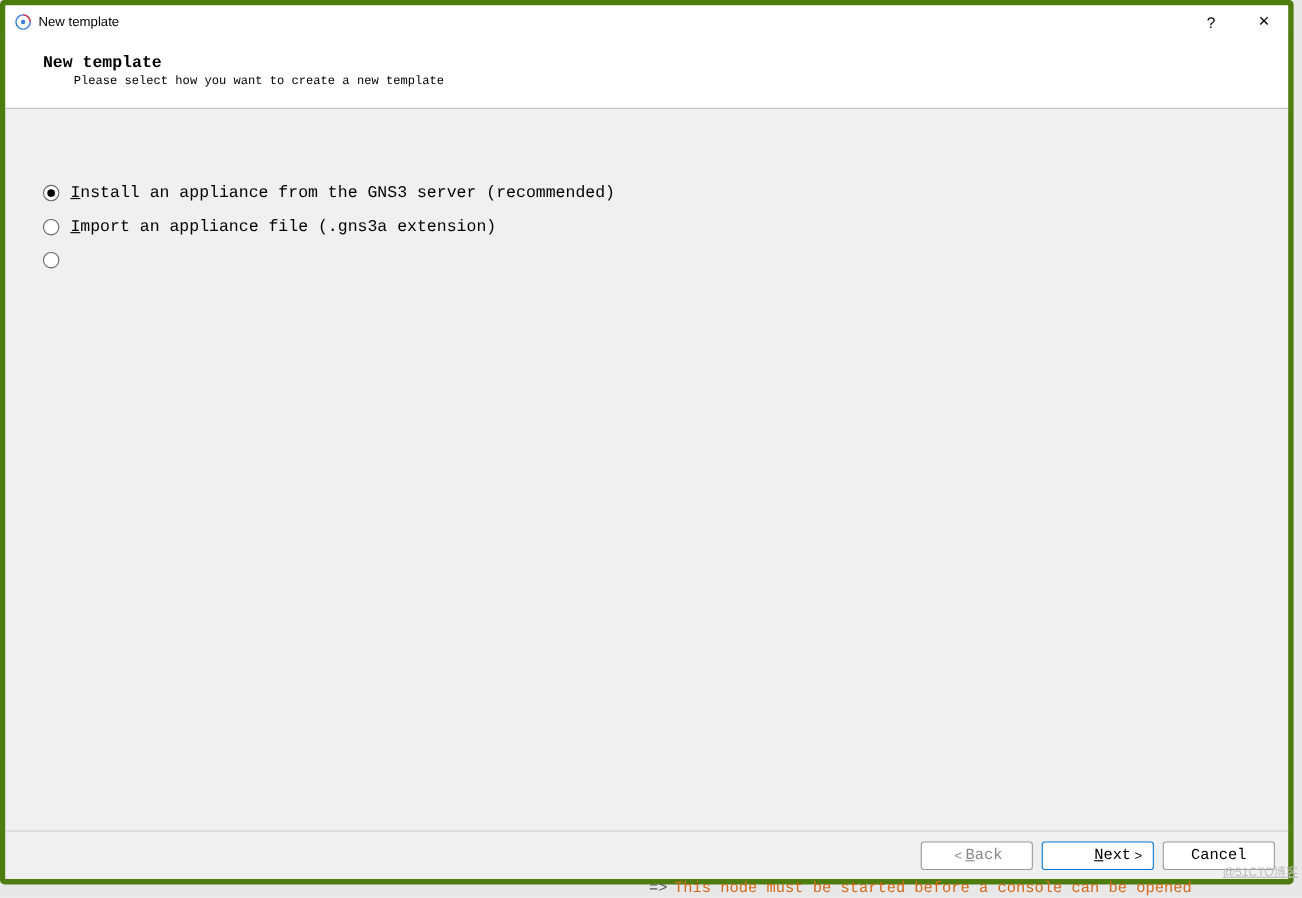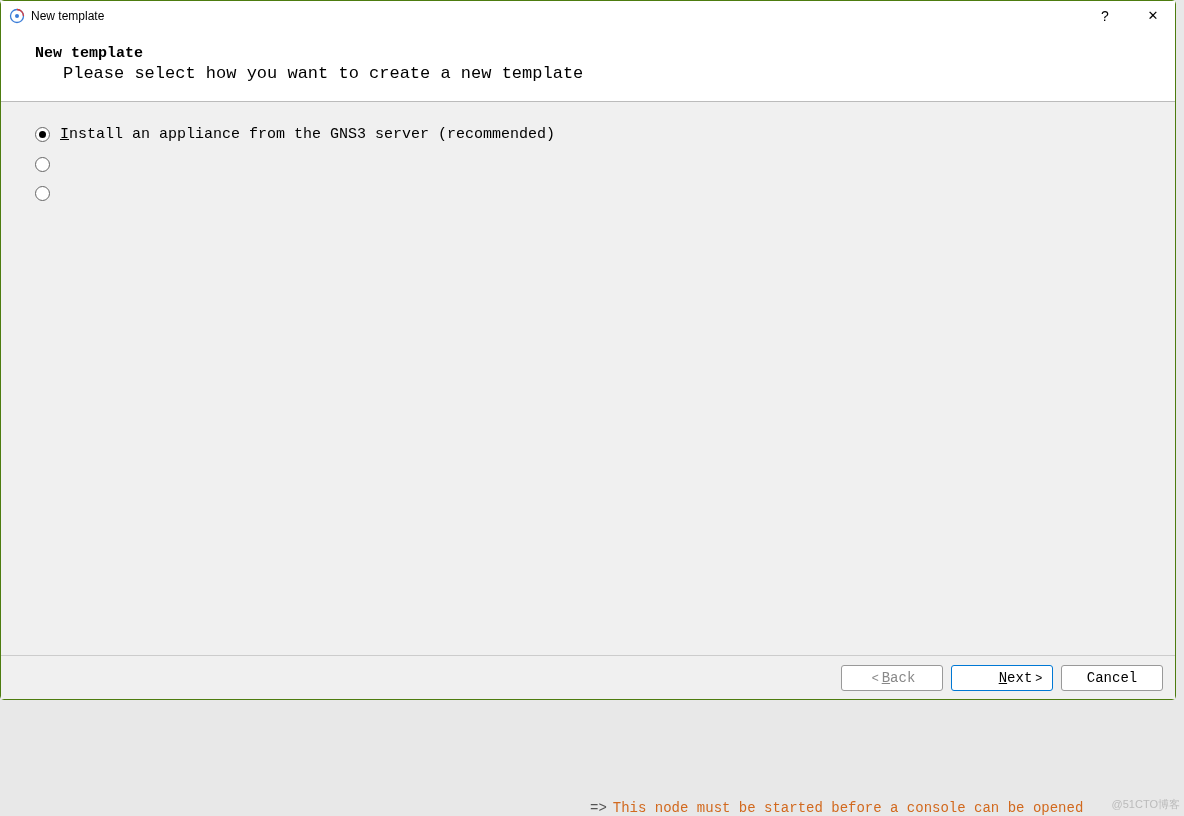--- a/index.html
+++ b/index.html
@@ -14,23 +14,23 @@
       height: 816px;
       background: #e8e8e8;
       position: relative;
       overflow: hidden;
     }
     .dialog {
       position: absolute;
       top: 0;
       left: 0;
       width: 1176px;
-      height: 700px;
-      background: #fff;
-      border: 1px solid #4d7c0f;
+      height: 804px;
+      background: #fff;
+      border: 5px solid #4d7c0f;
       border-radius: 4px;
       display: flex;
       flex-direction: column;
     }
     .titlebar {
       height: 30px;
       display: flex;
       align-items: center;
       padding: 0 8px;
       background: #fff;
@@ -76,33 +76,34 @@
     }
     .header-title {
       font-family: "Courier New", monospace;
       font-size: 15px;
       font-weight: bold;
       color: #000;
       margin-bottom: 2px;
     }
     .header-subtitle {
       font-family: "Courier New", monospace;
-      font-size: 17px;
+      font-size: 11px;
       color: #000;
       padding-left: 28px;
     }
     .content {
       flex: 1;
       background: #f0f0f0;
       padding: 24px 34px;
     }
     .radio-group {
       display: flex;
       flex-direction: column;
       gap: 14px;
+      margin-top: 44px;
     }
     .radio-option {
       display: flex;
       align-items: center;
       gap: 10px;
       cursor: pointer;
     }
     .radio-circle {
       width: 15px;
       height: 15px;
@@ -177,25 +178,26 @@
       font-size: 14px;
       color: #d2691e;
       white-space: nowrap;
     }
     .status-arrow {
       color: #555;
       margin-right: 6px;
     }
     .watermark {
       position: absolute;
-      bottom: 4px;
+      bottom: 16px;
       right: 4px;
       font-family: Arial, sans-serif;
       font-size: 11px;
       color: #bbb;
+      text-decoration: underline;
     }
   </style>
 </head>
 <body>
 
 <div class="dialog">
   <div class="titlebar">
     <span class="titlebar-icon">
       <svg width="16" height="16" viewBox="0 0 16 16">
         <circle cx="8" cy="8" r="6.5" fill="none" stroke="#3b7dd8" stroke-width="1.3"></circle>
@@ -218,20 +220,21 @@
   <div class="content">
     <div class="radio-group">
 
       <div class="radio-option">
         <span class="radio-circle selected"></span>
         <span class="radio-label"><span class="underline">I</span><span>nstall an appliance from the GNS3 server (recommended)</span></span>
       </div>
 
       <div class="radio-option">
         <span class="radio-circle"></span>
+        <span class="radio-label"><span class="underline">I</span><span>mport an appliance file (.gns3a extension)</span></span>
       </div>
 
       <div class="radio-option">
         <span class="radio-circle"></span>
       </div>
 
     </div>
   </div>
 
   <div class="footer">

